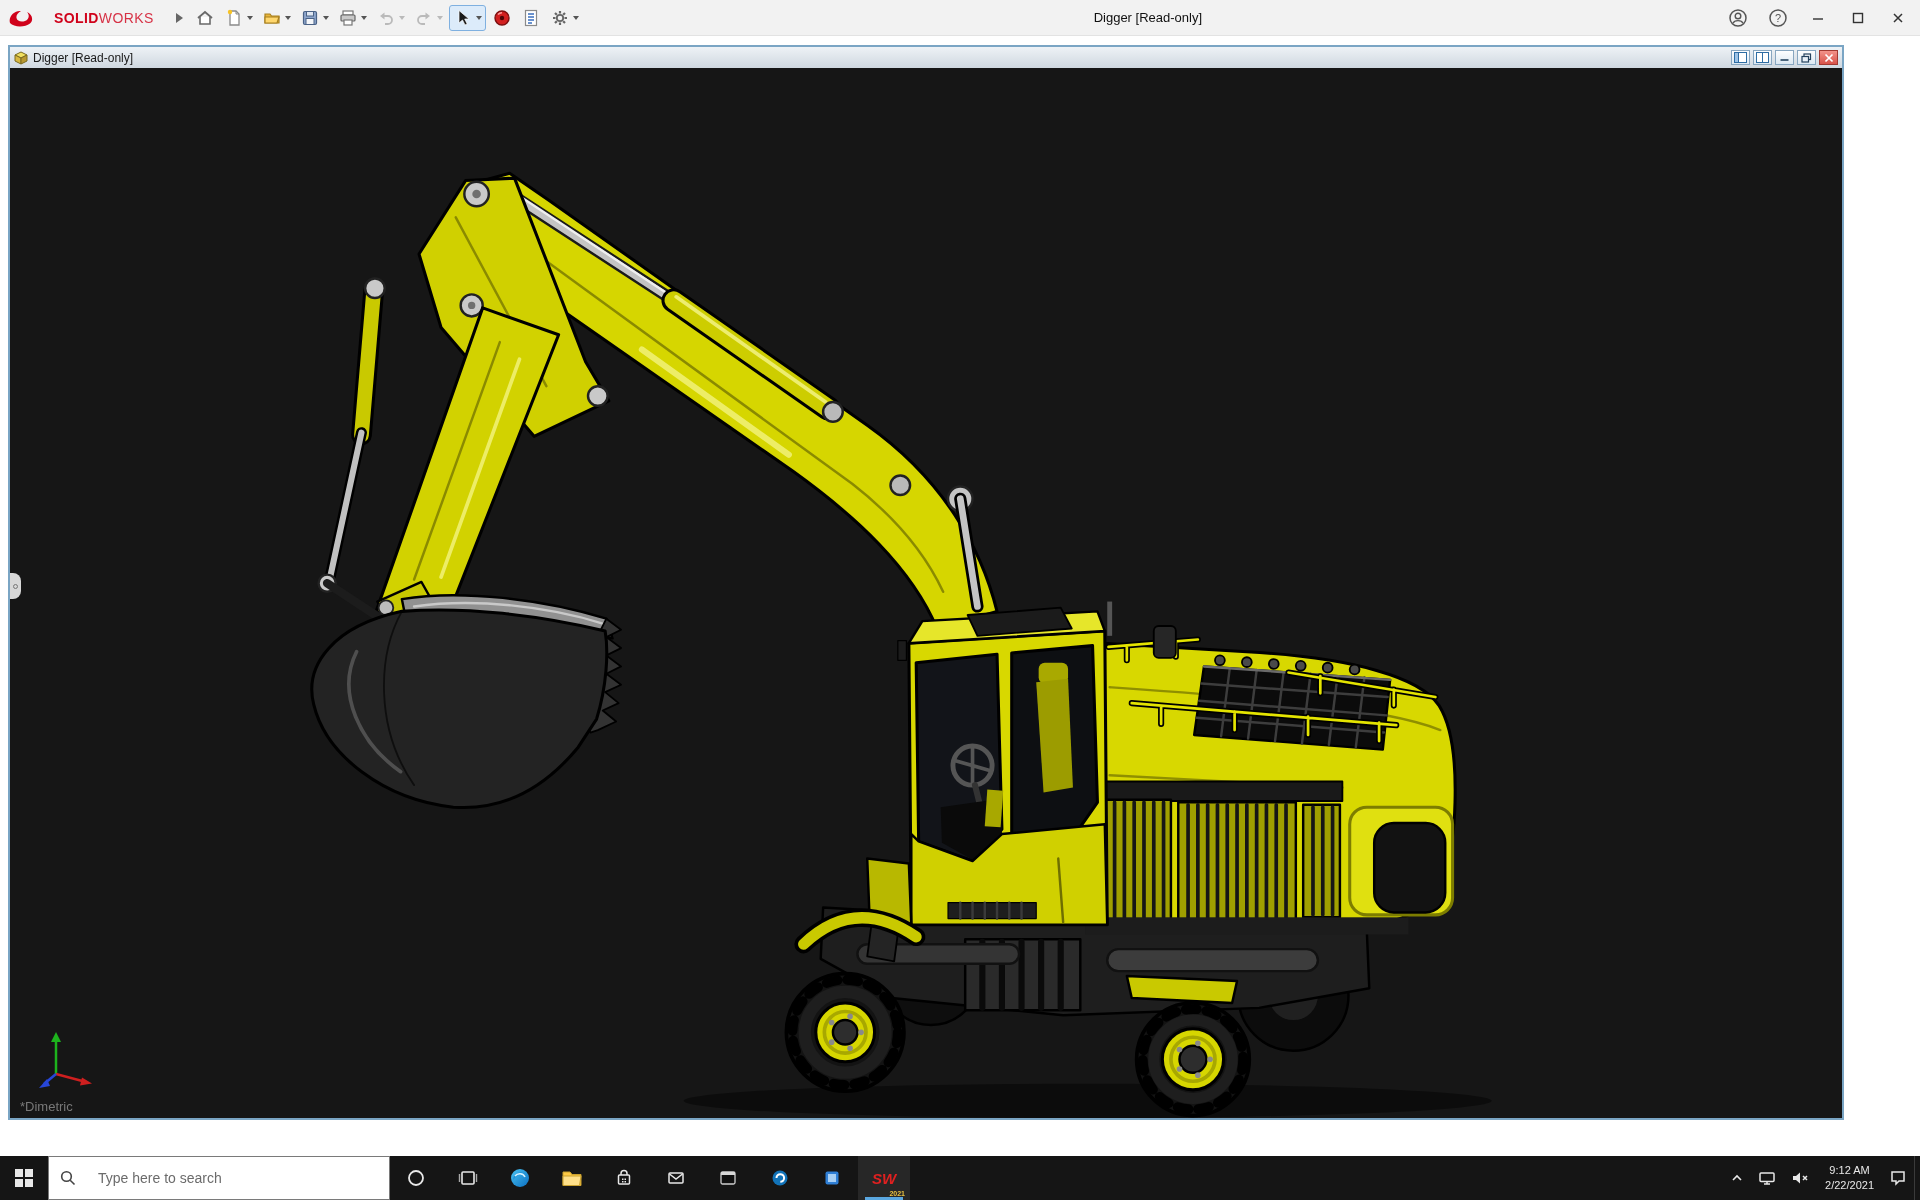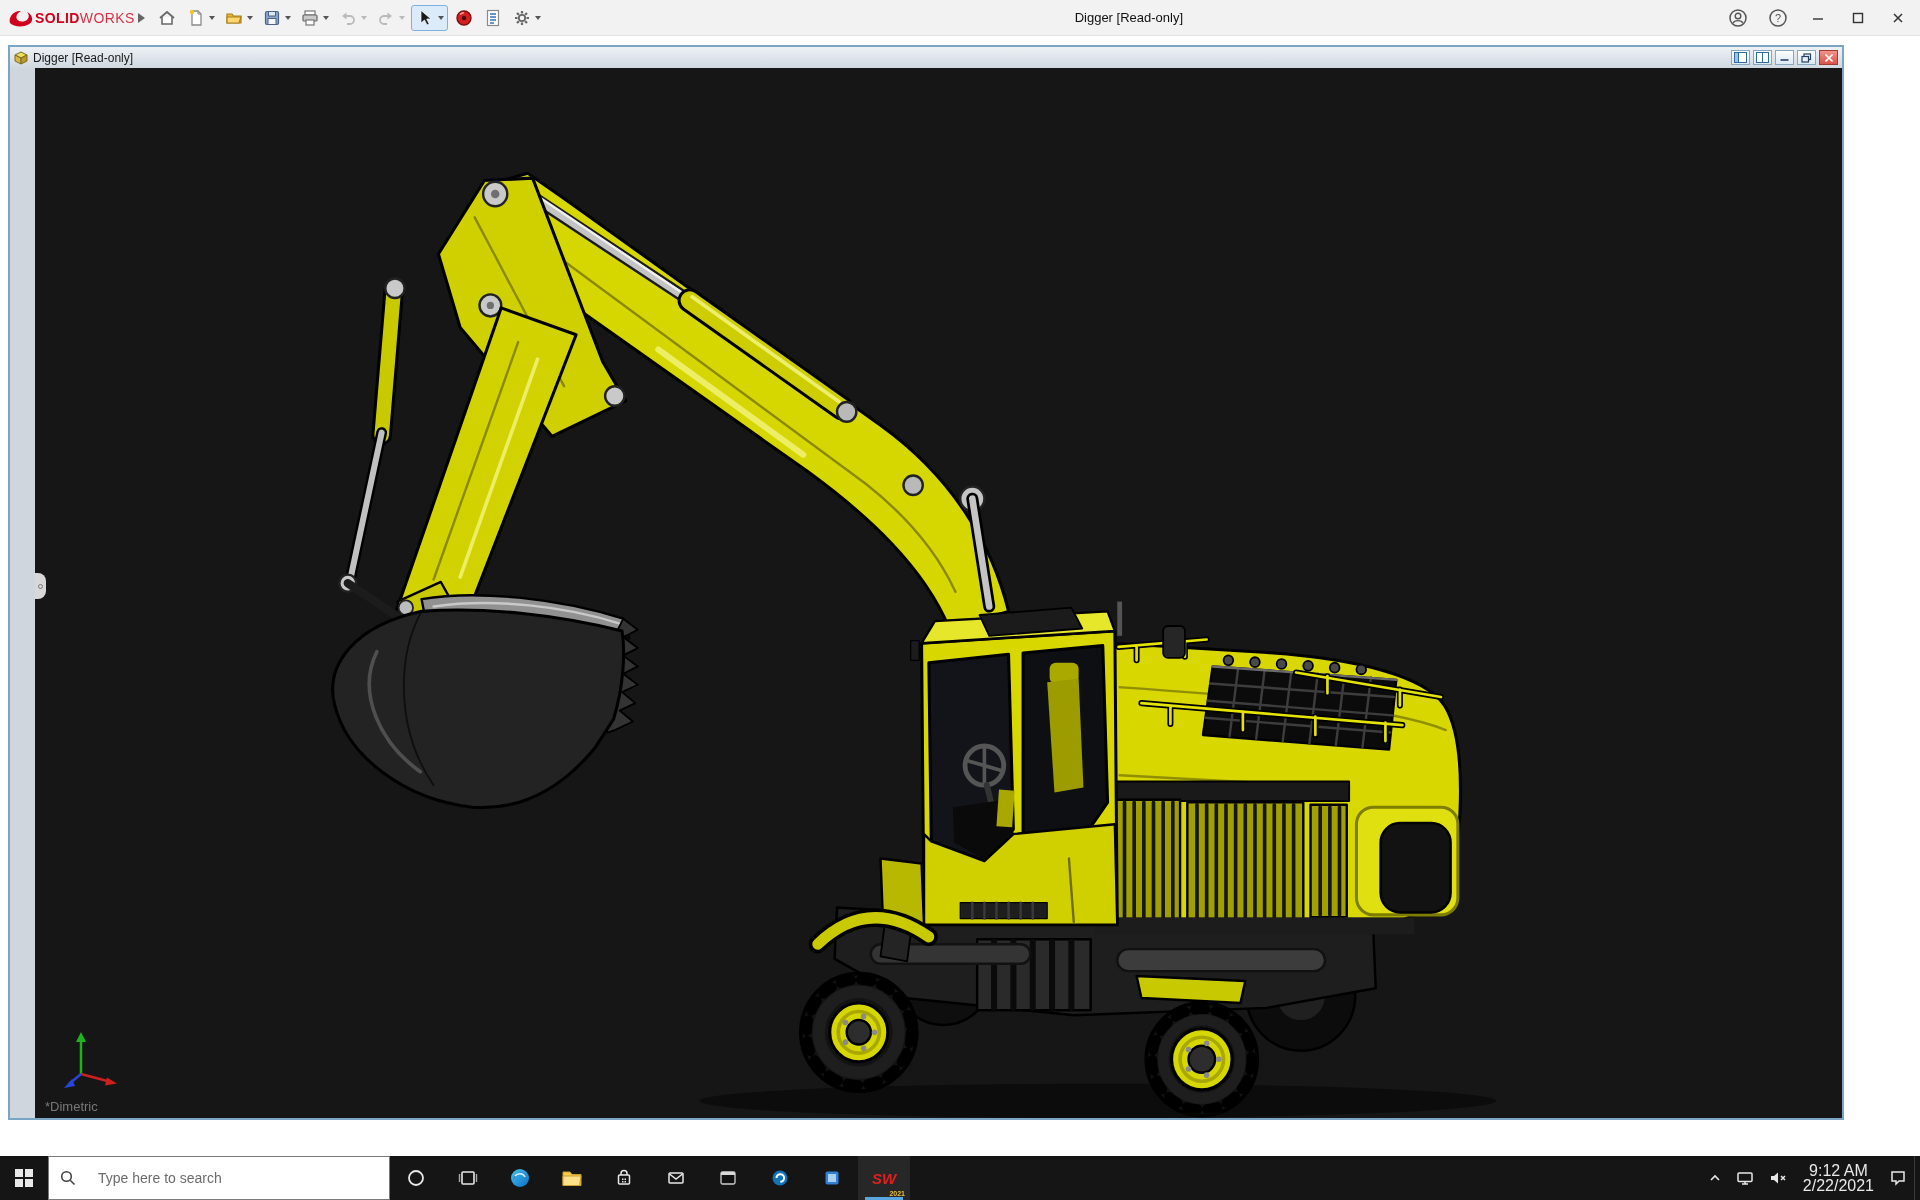--- a/index.html
+++ b/index.html
@@ -2,21 +2,21 @@
 <html><head>
 <meta charset="utf-8">
 <style>
   * { box-sizing: border-box; margin: 0; padding: 0; }
   html,body { width:1920px; height:1200px; overflow:hidden; }
   body { position:relative; background:#ffffff; font-family:"Liberation Sans", sans-serif; }
 
   
   .titlebar { position:absolute; top:0; left:0; right:0; height:36px; background:#f2f2f2;
               display:flex; align-items:center; padding:0 8px; z-index:10; border-bottom:1px solid #e3e3e3;}
-  .logo { display:flex; align-items:center; gap:1px; margin-right:8px; }
+  .logo { display:flex; align-items:center; gap:20px; margin-right:8px; }
   .logo-text { font-size:14px; letter-spacing:.4px; color:#d0021b; white-space:nowrap; }
   .logo-solid { font-weight:bold; }
   .logo-works { font-weight:400; opacity:.8; }
   .tb-icons { display:flex; align-items:center; gap:3px; }
   .tb-btn { display:flex; align-items:center; padding:2px 3px; border-radius:3px; }
   .tb-btn.disabled { opacity:.35; }
   .tb-btn.active-tool { background:#dcebfa; border:1px solid #7fb0e0; }
   .caret { width:0; height:0; border-left:3.5px solid transparent; border-right:3.5px solid transparent;
            border-top:4px solid #555; margin-left:3px; }
   .app-title { flex:1; text-align:center; font-size:13px; color:#111; }
@@ -26,21 +26,21 @@
   
   .mdi { position:absolute; top:36px; left:0; right:0; bottom:44px; background:#ffffff; }
   .child { position:absolute; left:8px; top:9px; width:1836px; height:1075px;
            border:2px solid #7aa5c4; background:#cfd6dd; }
   .child-tb { height:21px; display:flex; align-items:center; gap:5px; padding:0 4px;
               background:linear-gradient(#eef2f6,#cfd8e0); font-size:12px; color:#1a1a1a; }
   .child-btns { margin-left:auto; display:flex; gap:3px; align-items:center; }
   .cbtn { width:19px; height:15px; border:1px solid #87a6c0; background:linear-gradient(#fdfeff,#dce8f2);
           display:flex; align-items:center; justify-content:center; }
   .cbtn.close { background:linear-gradient(#f2938a,#d9534a); border-color:#a23a32; }
-  .viewport { position:absolute; left:0; right:0; top:21px; bottom:0; background:#161616; overflow:hidden;margin-left:25px; }
+  .viewport { position:absolute; left:0; right:0; top:21px; bottom:0; background:#161616; overflow:hidden; }
   .viewport svg.scene { position:absolute; inset:0; width:100%; height:100%; }
   .view-label { position:absolute; left:10px; bottom:4px; font-size:13px; color:#787878; }
   .triad { position:absolute; left:22px; bottom:24px; }
   .fm-tab { position:absolute; left:0; top:505px; width:11px; height:26px; background:#d8d8d8;
             border-radius:0 8px 8px 0; display:flex; align-items:center; justify-content:center; }
   .fm-dot { width:5px; height:5px; border:1px solid #777; border-radius:50%; }
 
   
   .taskbar { position:absolute; left:0; right:0; bottom:0; height:44px; background:#151515;
              display:flex; align-items:stretch; color:#e8e8e8; z-index:20; }
@@ -52,21 +52,21 @@
   .search-box input::placeholder { color:#6b6b6b; }
   .task-icon { width:52px; display:flex; align-items:center; justify-content:center; position:relative; }
   .task-icon.active { background:rgba(255,255,255,.08); }
   .task-icon.active::after { content:""; position:absolute; left:7px; right:7px; bottom:0; height:3px;
                              background:#5aa7e0; }
   .sw-glyph { color:#e02020; font-weight:bold; font-style:italic; font-size:15px; line-height:1; }
   .sw-badge { position:absolute; bottom:3px; right:5px; font-size:7px; color:#e8c040; font-style:normal;
               font-weight:bold; }
   .tray { margin-left:auto; display:flex; align-items:center; }
   .tray-item { padding:0 7px; height:100%; display:flex; align-items:center; justify-content:center; }
-  .clock { font-size:16px; line-height:15px; text-align:center; padding:0 8px; }
+  .clock { font-size:11px; line-height:15px; text-align:center; padding:0 8px; }
   .show-desktop { width:6px; border-left:1px solid #3a3a3a; height:100%; }
 </style>
 </head>
 <body>
 
 <div class="titlebar">
   <div class="logo">
     <svg width="26" height="18" viewBox="0 0 26 18">
       <path d="M2,14 C0,7 7,1 13,2 C10,4 8,6 8.5,9 C9,12 13,13.5 17,12 C21,10.5 22,6 19,3 C24,5 26,11 22,14.5 C17,18.5 6,18.5 2,14 Z" fill="#d0021b"></path>
     </svg>

